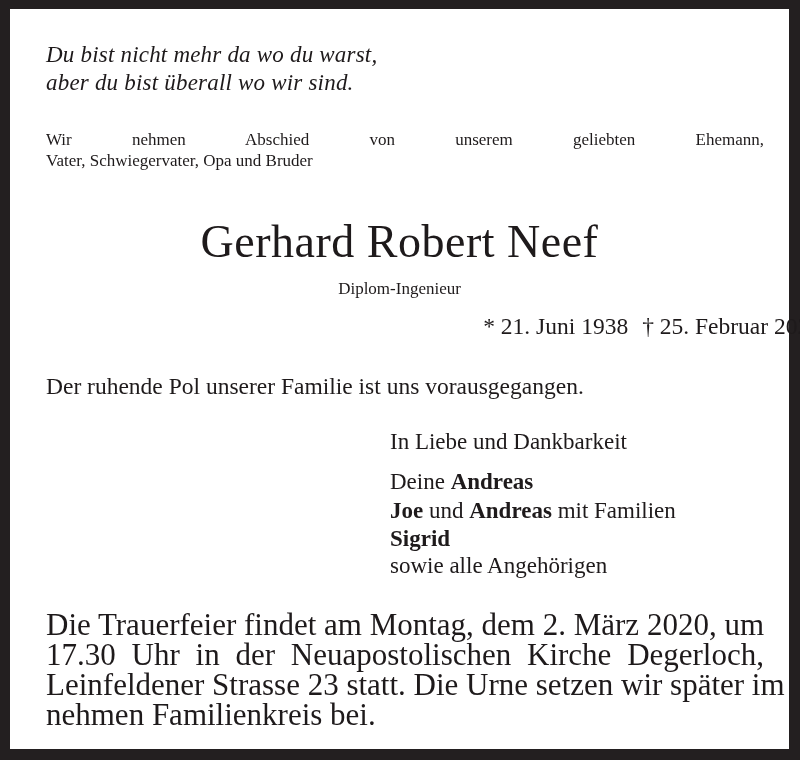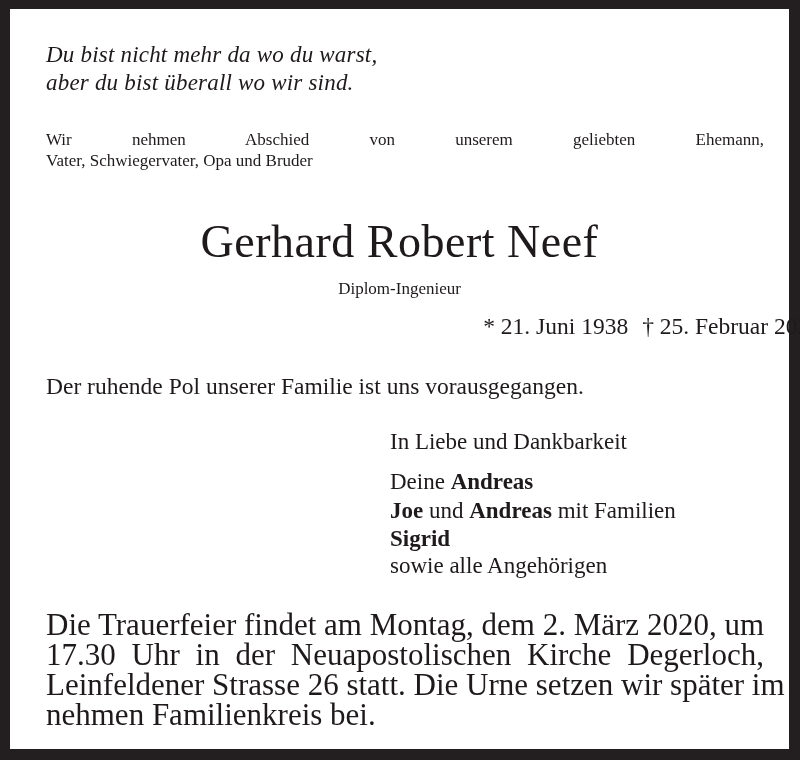--- a/index.html
+++ b/index.html
@@ -146,16 +146,16 @@
     <b>Andreas</b>
     <span>mit Familien</span>
   </div>
   <div class="abs signoff sig-4">
     <b>Sigrid</b>
   </div>
   <div class="abs signoff sig-5">sowie alle Angehörigen</div>
 
   <div class="abs ceremony cer-line cer-1">Die Trauerfeier findet am Montag, dem 2. März 2020, um</div>
   <div class="abs ceremony cer-line cer-2">17.30 Uhr in der Neuapostolischen Kirche Degerloch,</div>
-  <div class="abs ceremony cer-line cer-3">Leinfeldener Strasse 26 statt. Die Urne setzen wir später im</div>
+  <div class="abs ceremony cer-line cer-3">Leinfeldener Strasse 23 statt. Die Urne setzen wir später im</div>
   <div class="abs ceremony cer-line cer-4">nehmen Familienkreis bei.</div>
 
 </div>
 
 </body></html>

